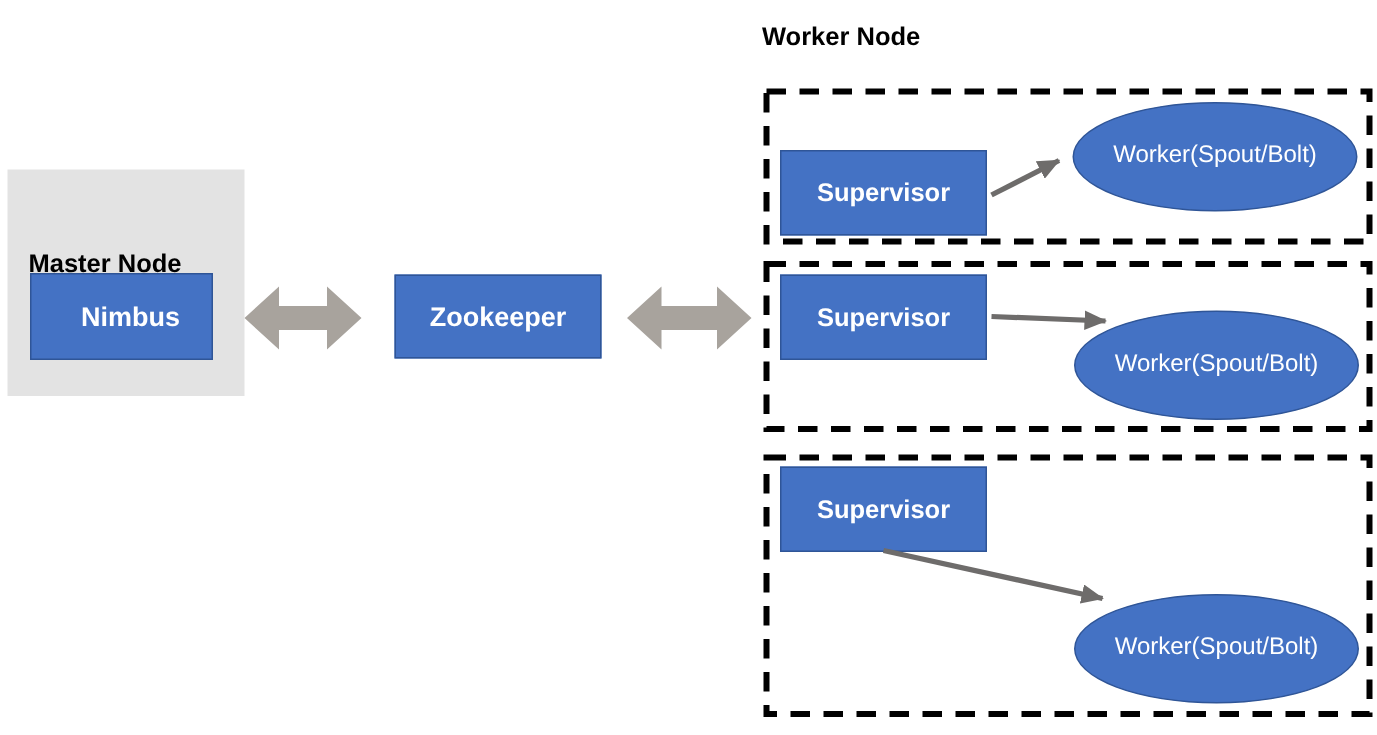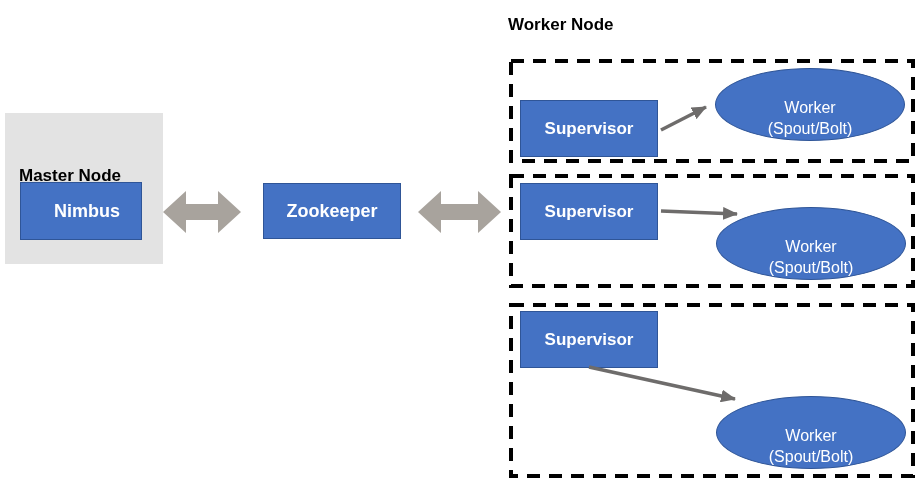--- a/index.html
+++ b/index.html
@@ -51,23 +51,23 @@
   .node.sup-3 { left: 520px; top: 311px; }
   .ellipse {
     position: absolute;
     width: 190px;
     height: 73px;
     background: var(--node_fill, #4472C4);
     border: 1.5px solid var(--node_border, #2F5597);
     border-radius: 50%;
     color: var(--node_text, #ffffff);
     display: flex;
-    flex-direction: column;
+    flex-direction: row;
     align-items: center;
-    justify-content: flex-end;
+    justify-content: center;
     font-size: 16px;
     line-height: 1.3;
     box-sizing: border-box;
     text-align: center;
   }
   .ellipse.el-1 { left: 715px; top: 68px; }
   .ellipse.el-2 { left: 716px; top: 207px; }
   .ellipse.el-3 { left: 716px; top: 396px; }
   .overlay-svg {
     position: absolute;

